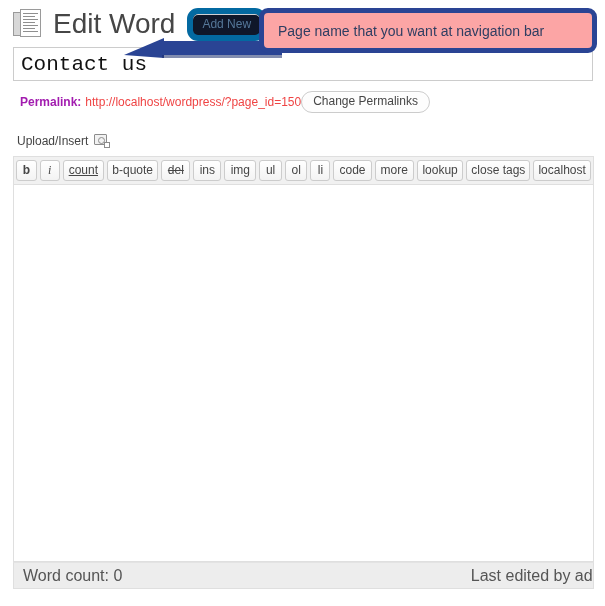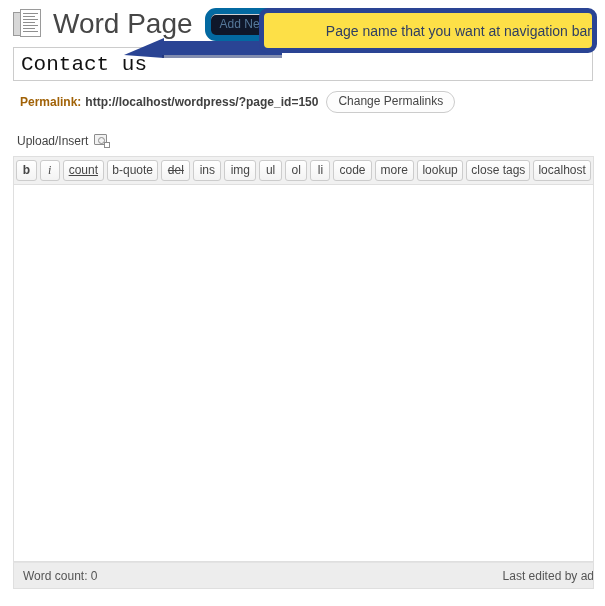--- a/index.html
+++ b/index.html
@@ -108,27 +108,25 @@
     top: 91px;
     height: 22px;
     display: flex;
     align-items: center;
     font-size: 12px;
     color: #666666;
     white-space: nowrap;
   }
   #permalink-label {
     font-weight: bold;
-    color: #a16207;
+    color: #a21caf;
     margin-right: 4px;
   }
   #permalink-url {
-    color: #404040;
-    margin-right: 8px;
-    font-weight: bold;
+    color: #ef4444;
   }
   .pill-btn {
     display: inline-block;
     font-size: 12px;
     color: #464646;
     background: #fdfdfd;
     border: 1px solid #cccccc;
     border-radius: 11px;
     padding: 3px 11px 4px 11px;
     line-height: 13px;
@@ -232,21 +230,21 @@
   #editor-status {
     height: 27px;
     box-sizing: border-box;
     background: #ededed;
     border: 1px solid #dfdfdf;
     border-top: 1px solid #e3e3e3;
     display: flex;
     align-items: center;
     justify-content: space-between;
     padding: 8px 9px;
-    font-size: 12px;
+    font-size: 16px;
     color: #555555;
     white-space: nowrap;
     overflow: hidden;
   }
   #last-edited {
     position: relative;
     right: -14px;
   }
 
   
@@ -290,21 +288,21 @@
     <div class="lines">
       <i></i>
         <i></i>
         <i></i>
         <i></i>
         <i></i>
         <i></i>
         <i></i>
     </div>
   </div>
-  <span id="page-title-text">Word Page</span>
+  <span id="page-title-text">Edit Word</span>
   <a id="add-new-btn" href="#">Add New</a>
 </div>
 
 <input id="title-input" type="text" value="Contact us" style="">
 
 <div id="permalink-row">
   <span id="permalink-label">Permalink:</span>
   <span id="permalink-url">http://localhost/wordpress/?page_id=150</span>
   <span class="pill-btn">Change Permalinks</span>
 </div>
@@ -343,15 +341,15 @@
 </div>
 
 <svg id="callout-arrow" viewBox="0 0 160 34">
   <g>
     <polygon points="40,3 160,3 160,17 40,17" fill="#2a4494"></polygon>
     <polygon points="42,20 2,17 42,0" fill="#2a4494"></polygon>
     <polygon points="40,17 160,17 160,20 40,20" fill="#1c2f6e" opacity="0.55"></polygon>
   </g>
 </svg>
 
-<div id="callout-box" style="border-color: rgb(42, 68, 148); background: #fde047; justify-content: flex-end;">
+<div id="callout-box" style="border-color: rgb(42, 68, 148); background: #fca5a5;">
   <span id="callout-text">Page name that you want at navigation bar</span>
 </div>
 
 </body></html>

